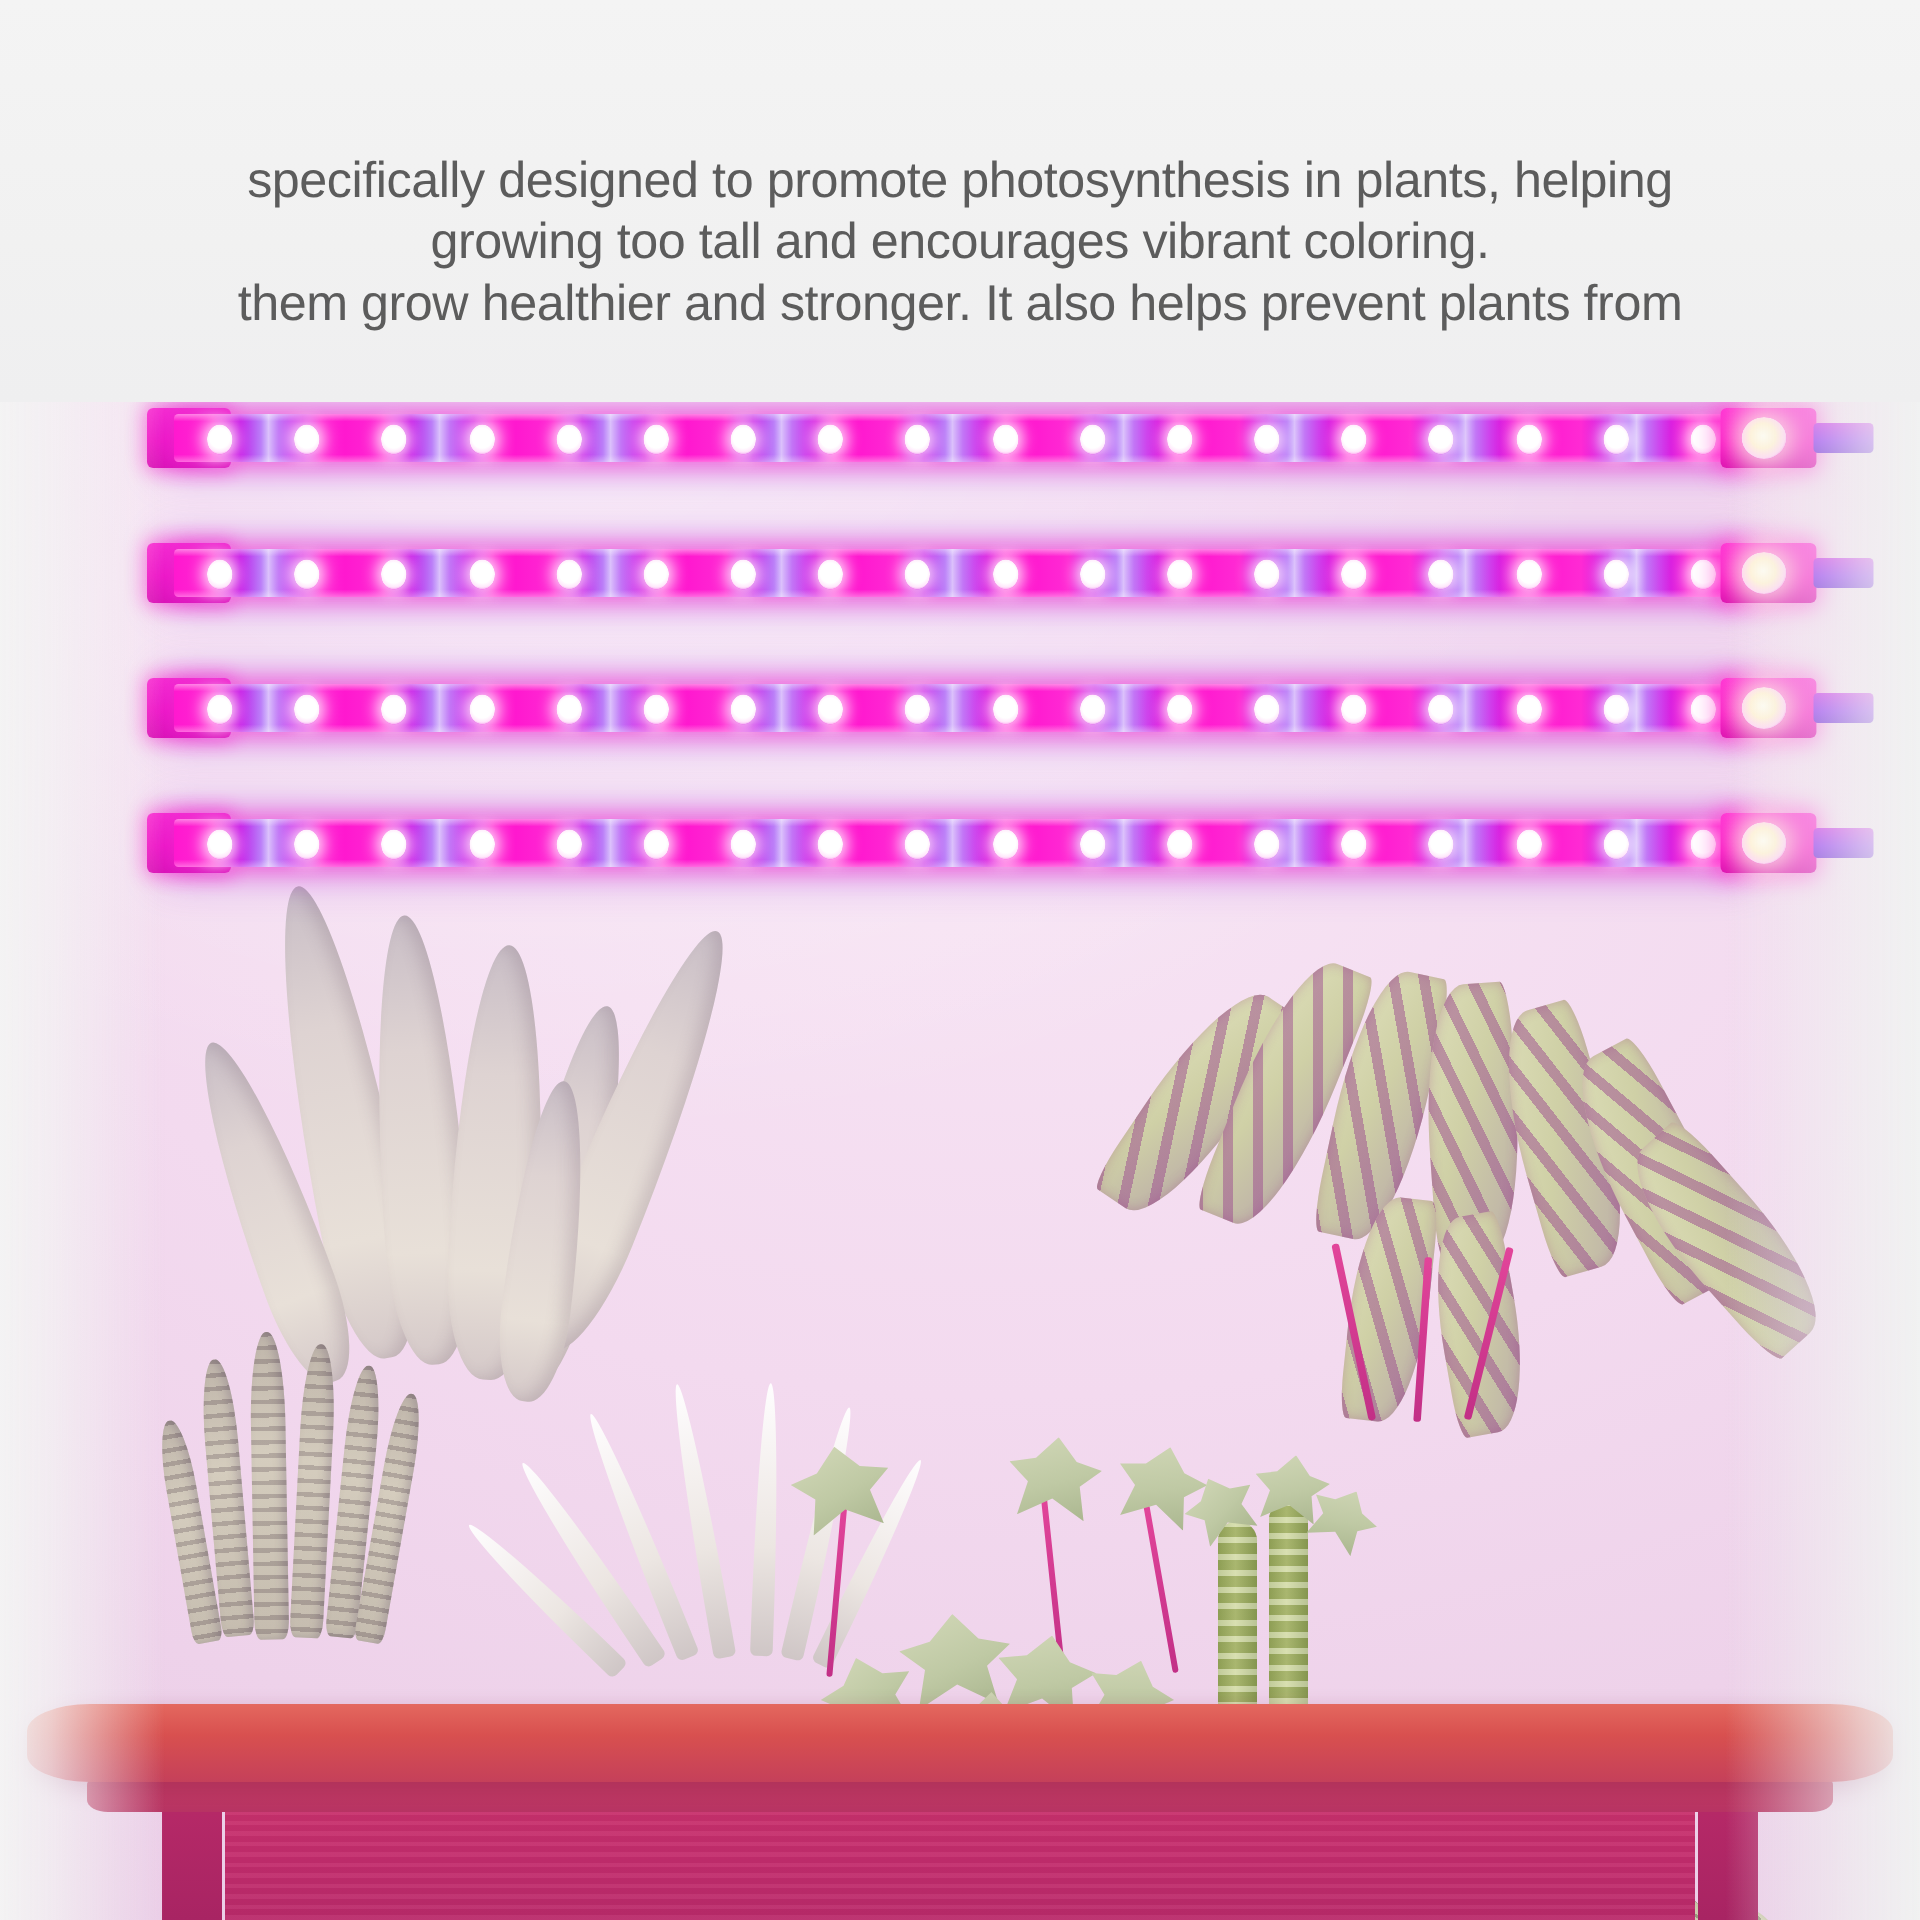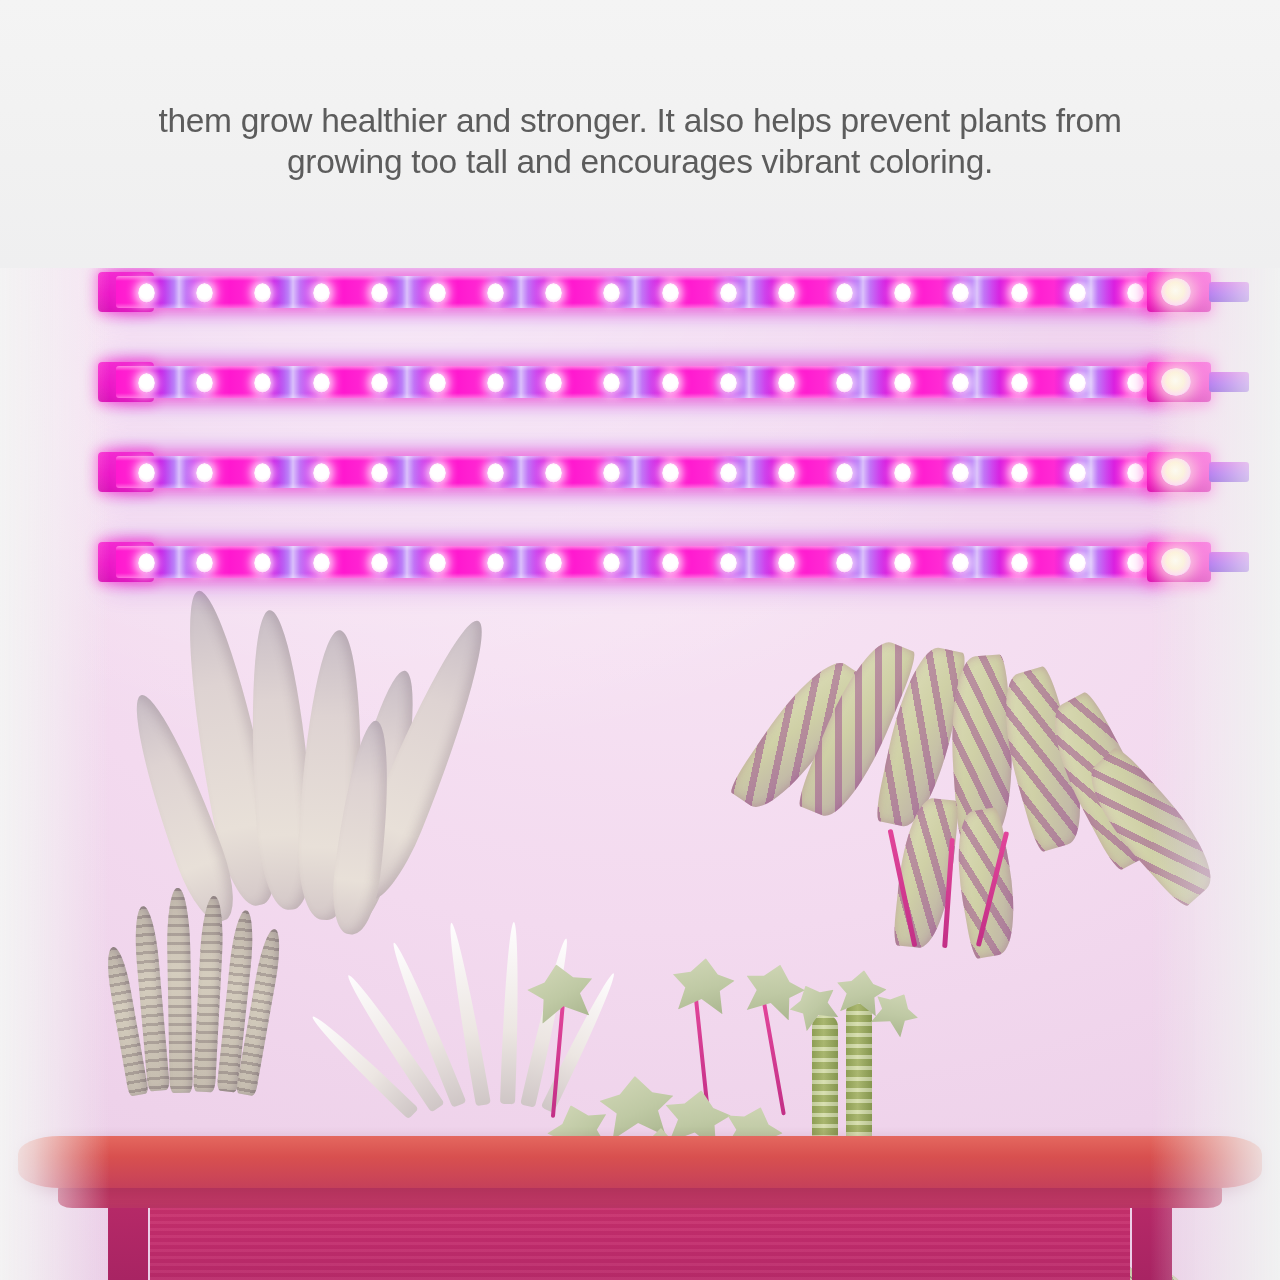--- a/index.html
+++ b/index.html
@@ -200,22 +200,23 @@
     background:linear-gradient(180deg,rgba(255,255,255,.95) 0%, #ece6e2 60%, #cfc6c6 100%);
     border-radius:50% 50% 4px 4px/90% 90% 4px 4px;}
 </style>
 </head>
 <body>
 
 <div class="page">
 
   <div class="header">
     <div class="body-copy">
+      <span class="ln">specifically designed to promote photosynthesis in plants, helping</span>
+      <span class="ln">growing too tall and encourages vibrant coloring.</span>
       <span class="ln">them grow healthier and stronger. It also helps prevent plants from</span>
-      <span class="ln">growing too tall and encourages vibrant coloring.</span>
     </div>
   </div>
 
   <div class="photo">
     <div class="wall-shade"></div>
 
     <div>
 
       <div>
         <div class="spear ob" style="left:200px;top:330px;width:58px;height:320px;transform:rotate(-11deg);"></div>

